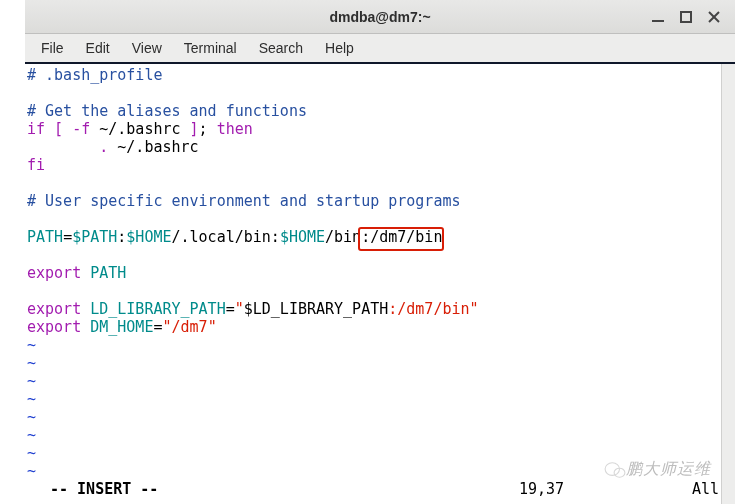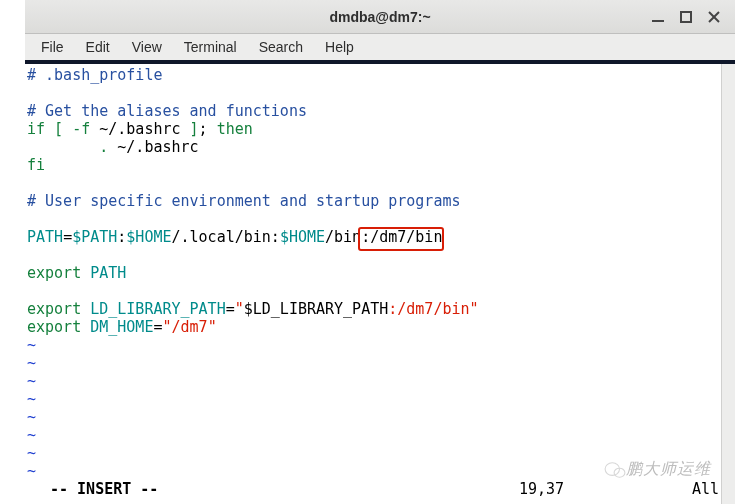--- a/index.html
+++ b/index.html
@@ -12,21 +12,21 @@
       display: flex; align-items: center; justify-content: center;
       border-bottom: 1px solid #bfbfbe; position: relative;
     }
     .titlebar-title { font-weight: bold; font-size: 14px; color: #2e2e2e; }
     .window-controls { position: absolute; right: 6px; top: 0; height: 34px; display: flex; align-items: center; gap: 14px; padding-right: 8px; }
     .win-btn { width: 14px; height: 14px; display: inline-flex; align-items: center; justify-content: center; color: #444; cursor: pointer; }
     .win-btn svg { width: 14px; height: 14px; }
     
     .menubar {
       height: 30px; background: #ededec; display: flex; align-items: center; padding: 0 6px;
-      border-bottom: 4px solid #0f172a; font-size: 14px; color: #2e2e2e; gap: 2px;
+      border-bottom: 2px solid #0f172a; font-size: 14px; color: #2e2e2e; gap: 2px;
     }
     .menu-item { padding: 4px 10px; cursor: pointer; border-radius: 3px; }
     
     .terminal-area { flex: 1; position: relative; background: #fff; display: flex; }
     .terminal-content {
       flex: 1; padding: 2px 2px 0 2px;
       font-family: "DejaVu Sans Mono","Liberation Mono",monospace;
       font-size: 15px; line-height: 18px; white-space: pre; color: #000;
     }
     .scrollbar { width: 14px; background: #ededec; border-left: 1px solid #d0d0cf; }
@@ -38,21 +38,21 @@
     
     .watermark {
       position: absolute; right: 24px; bottom: 24px; color: #bdbdbd;
       font-size: 16px; font-style: italic; letter-spacing: 1px; pointer-events: none;
       display: flex; align-items: center; gap: 0;
     }
     .watermark svg { width: 22px; height: 18px; opacity: 0.6; }
     
     
     .c-teal   { color: #008b8b; }
-    .c-orange { color: #15803d; text-align: center; }
+    .c-orange { color: #a21caf; text-align: center; }
     .c-blue   { color: #2850a0; }
     .c-purple { color: #000000; }
     .c-red    { color: #d81e06; }
     .c-tilde  { color: #2040d0; }
     
     .status-line { display: flex; }
     .status-left { flex: 1; margin-left: 23px; }
     .status-pos { width: 160px; }
     .status-all { width: 40px; text-align: right; }
   </style>

